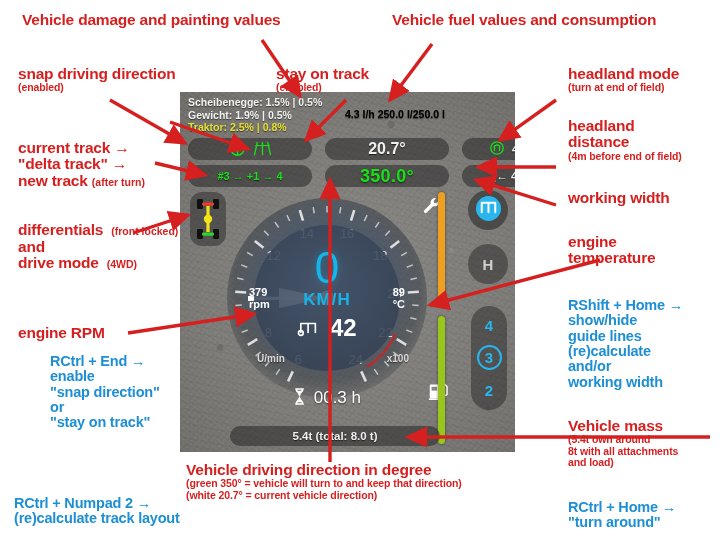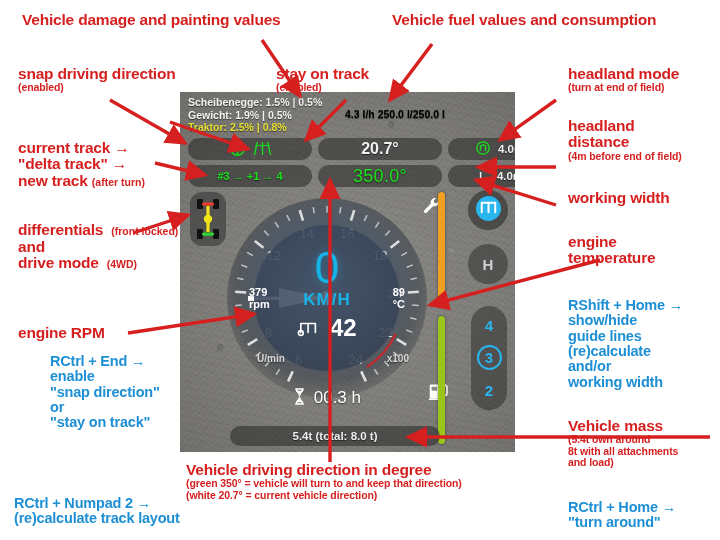--- a/index.html
+++ b/index.html
@@ -48,33 +48,33 @@
   
   .tele { position:absolute; left:8px; top:4px; text-align:left; font-size:10.5px; font-weight:bold;
           line-height:12.5px; text-shadow: 0 1px 1px rgba(0,0,0,.55); white-space:nowrap; }
   .tele .l { display:block; }
   .tele .white { color:#f2f2f2; }
   .tele .yellow { color:#e8e033; }
   .tele-fuel { position:absolute; left:165px; top:16px; font-size:10.5px; font-weight:bold;
                line-height:12.5px; text-shadow: 0 1px 1px rgba(0,0,0,.55); }
 
   
-  .row { position:absolute; display:flex; gap:6px; }
+  .row { position:absolute; display:flex; gap:13px; }
   .pill {
     background: rgba(35,35,35,.52);
     border-radius: 11px;
     height: 22px;
     display:flex; align-items:center; justify-content:center;
     color:#f0f0f0; font-weight:bold; font-size:11.5px;
     text-shadow:0 1px 1px rgba(0,0,0,.6);
     padding: 0 7px; gap:7px;
   }
   .pill.big  { font-size:16px; }
   .pill.greentext { color:#1ae01a; font-size:11px; }
-  .pill.degree-green { color:#18e018; font-size:18px; font-weight:normal; letter-spacing:.3px;
+  .pill.degree-green { color:#18e018; font-size:18px; font-weight:bold; letter-spacing:.3px;
                        text-shadow:0 1px 2px rgba(0,0,0,.6); }
 
   
   #gauge { position:absolute; left:47px; top:106px; width:200px; height:200px; }
   .g-face { position:absolute; inset:0; border-radius:50%;
             background: radial-gradient(circle at 50% 45%, rgba(60,75,95,.72) 0 46%, rgba(45,52,62,.5) 62%, rgba(60,60,60,.18) 78%, rgba(70,70,70,0) 100%); }
   .g-inner { position:absolute; left:27px; top:27px; width:146px; height:146px; border-radius:50%;
              background: radial-gradient(circle at 48% 42%, #43536a 0%, #39465a 55%, #323d4d 100%);
              opacity:.88; }
   .g-speed { position:absolute; left:0; right:0; top:48px; text-align:center;

